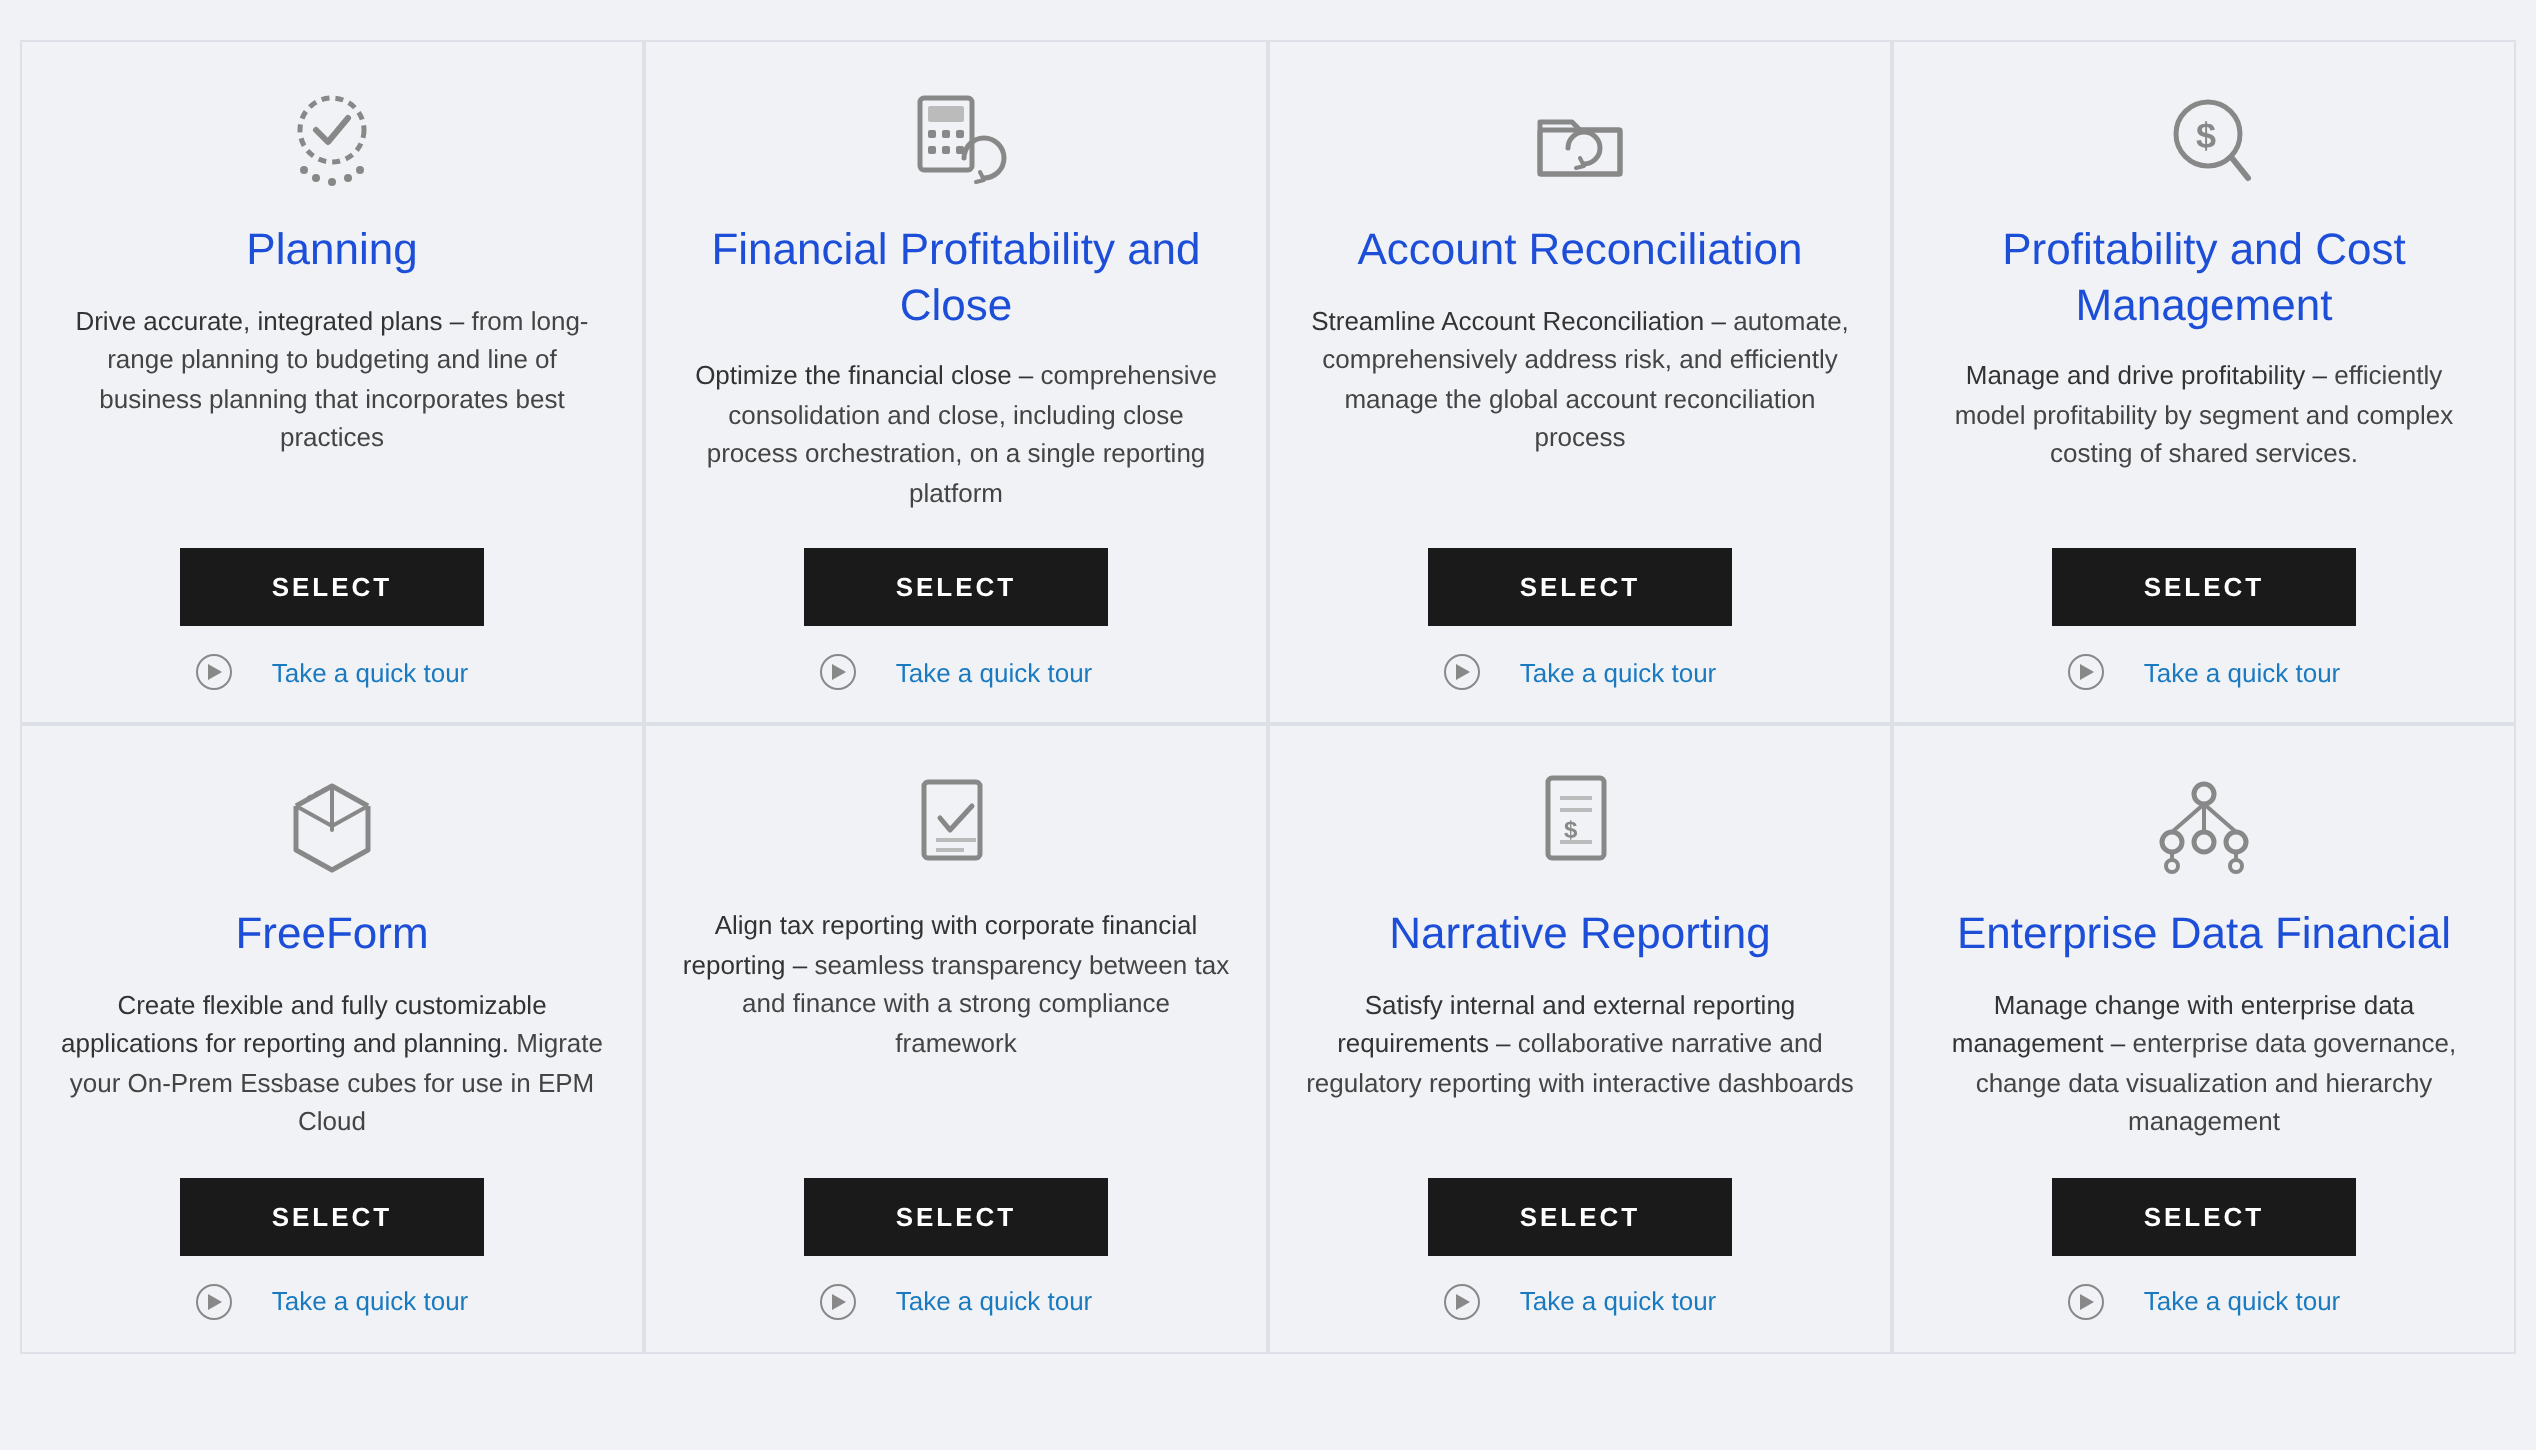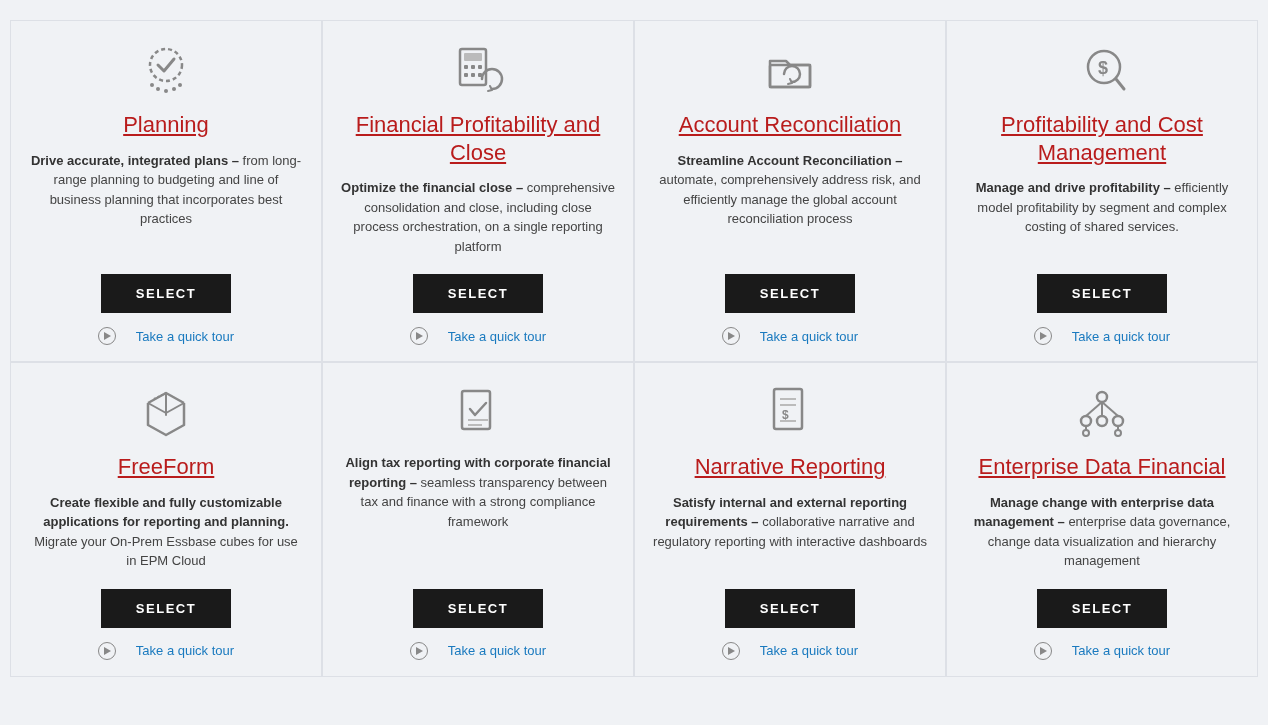--- a/index.html
+++ b/index.html
@@ -34,42 +34,41 @@
       justify-content: center;
     }
     .card-icon svg {
       width: 56px;
       height: 56px;
       fill: #888;
     }
     .card-title {
       font-size: 22px;
       font-weight: 400;
-      color: #b91c1c;
+      color: #1d4ed8;
       margin-bottom: 12px;
       line-height: 1.25;
-      text-decoration: underline;
     }
     .card-desc {
       font-size: 13px;
       color: #444;
       line-height: 1.5;
       margin-bottom: 18px;
       flex-grow: 1;
     }
     .card-desc strong {
-      font-weight: 700;
+      font-weight: 400;
       color: #333;
     }
     .select-btn {
       background: #1a1a1a;
       color: #fff;
       border: none;
       padding: 12px 0;
-      width: 130px;
+      width: 152px;
       font-size: 13px;
       font-weight: 700;
       letter-spacing: 1.5px;
       cursor: pointer;
       margin-bottom: 14px;
     }
     .tour-link {
       display: flex;
       align-items: center;
       gap: 20px;

